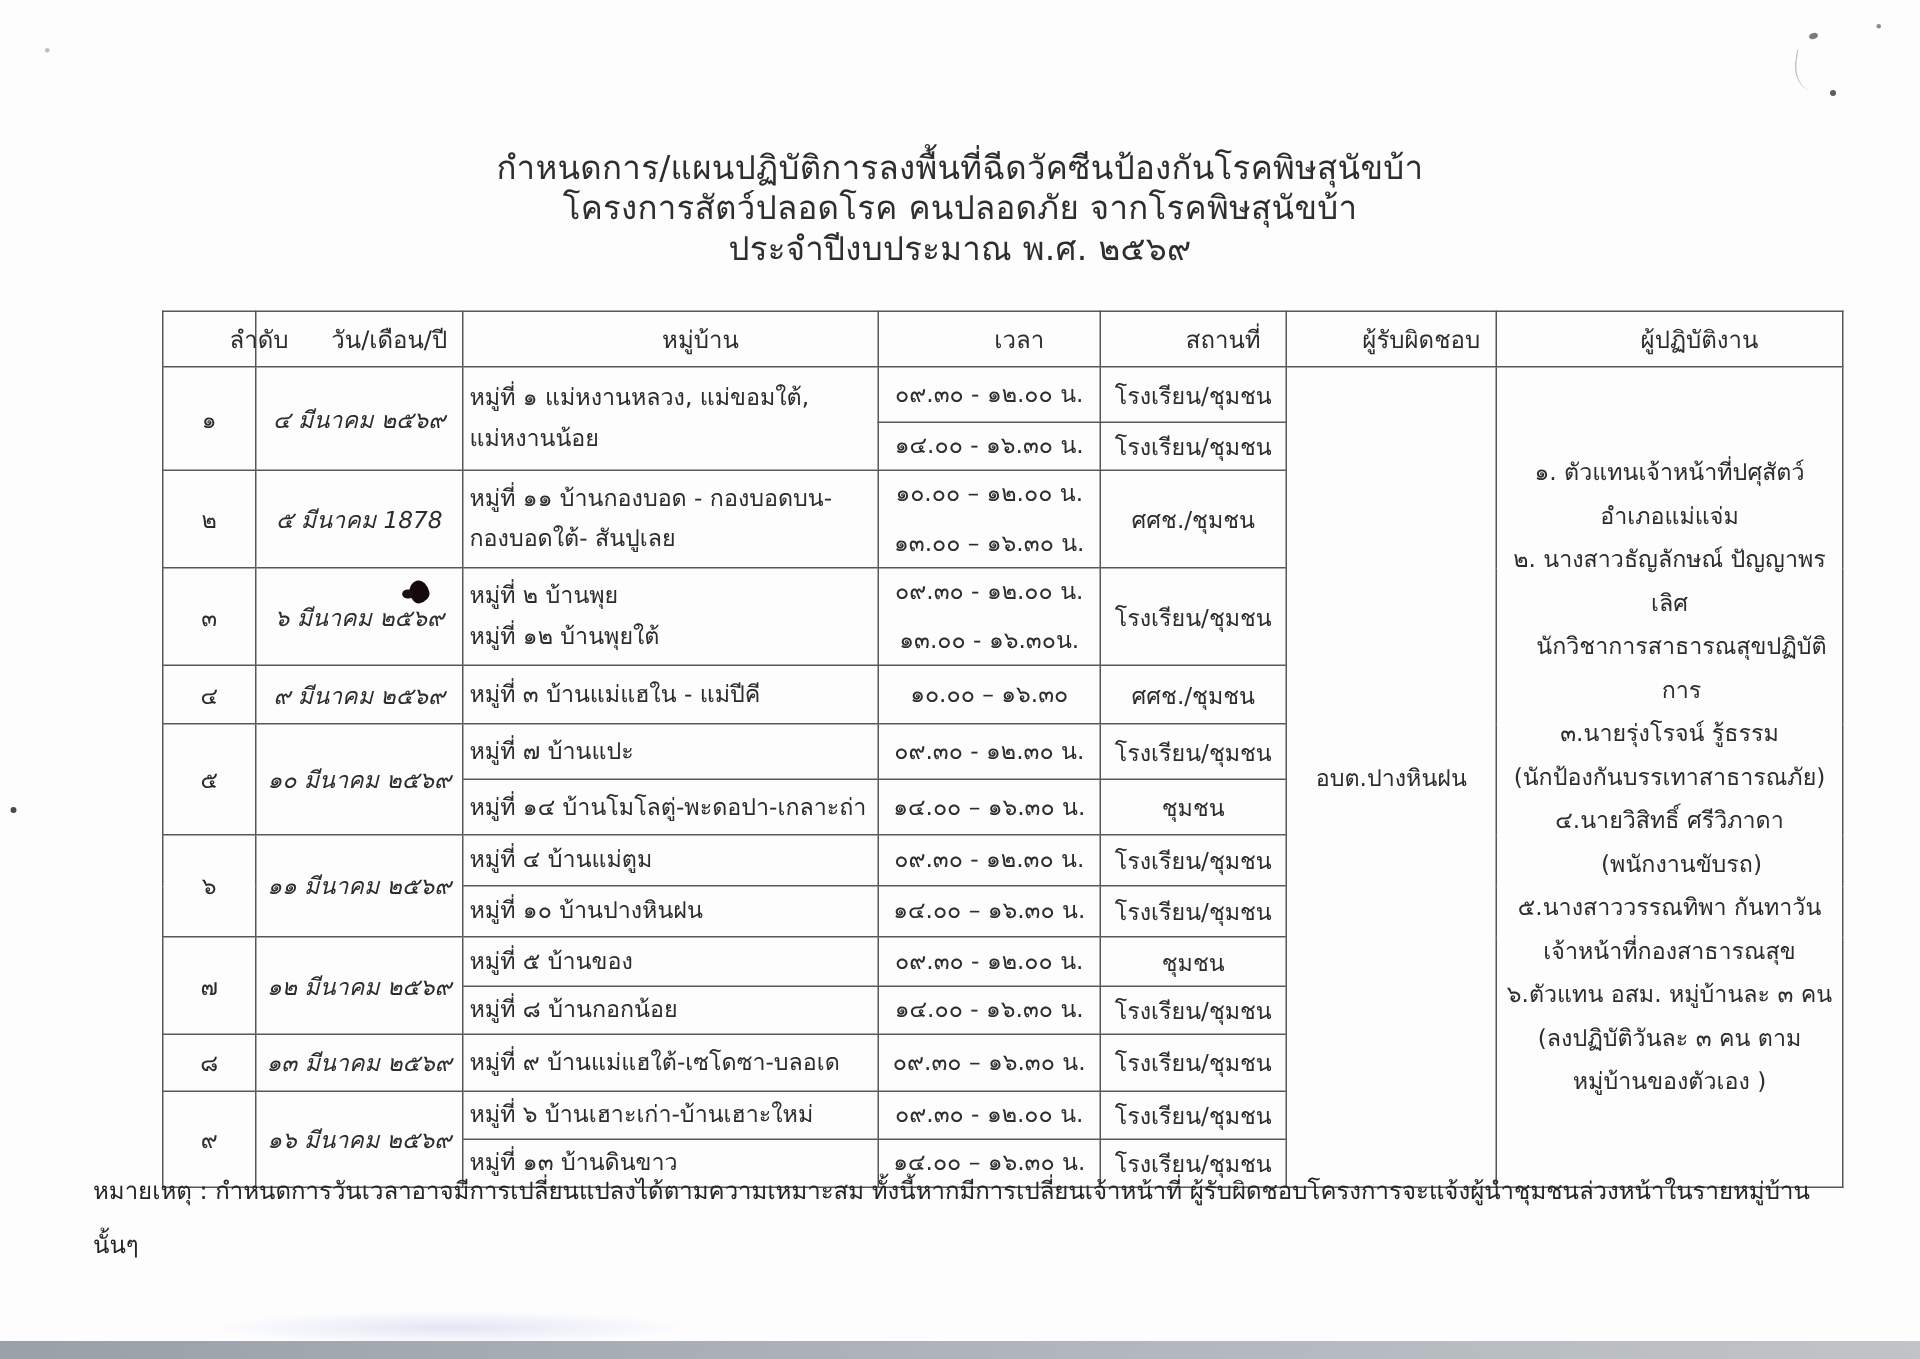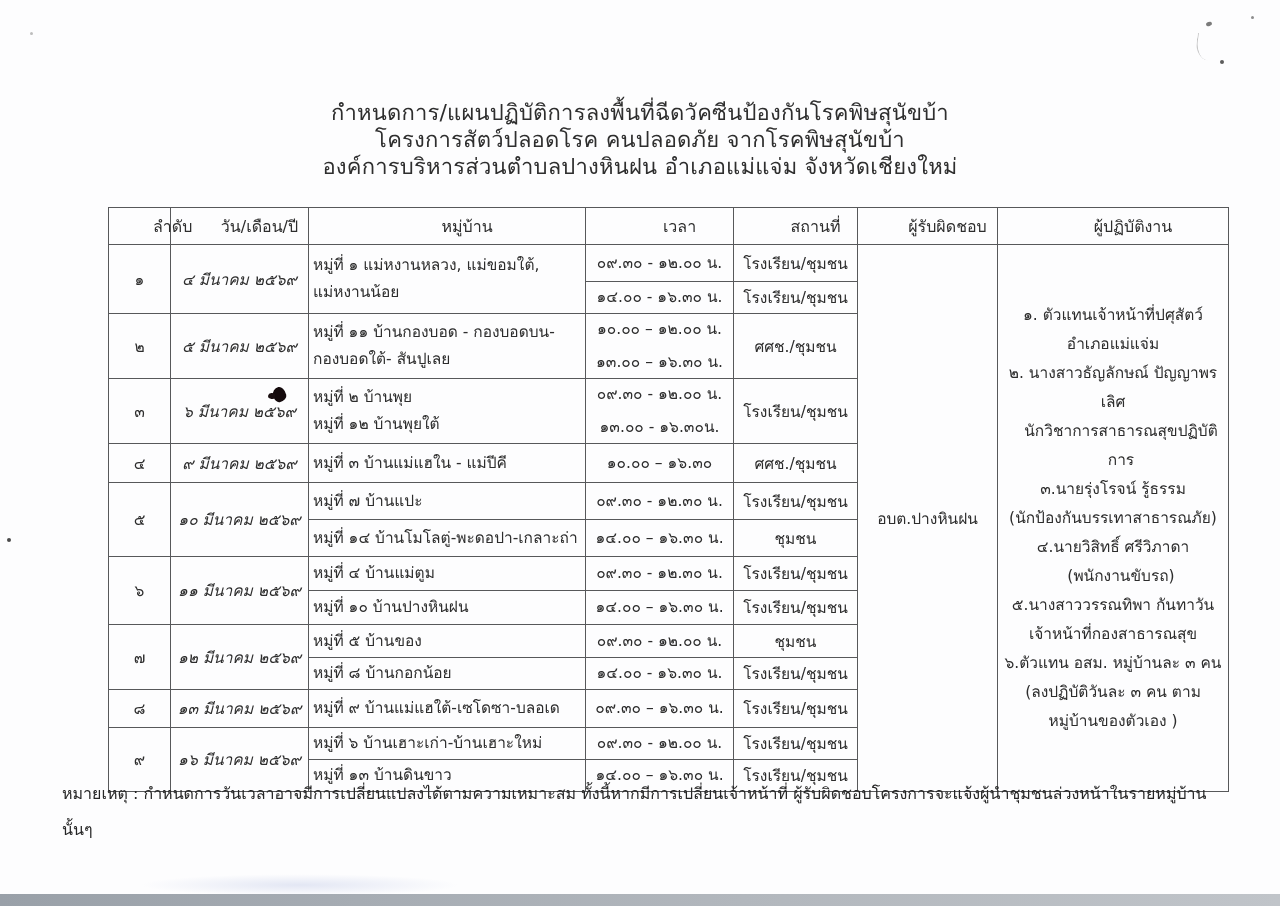--- a/index.html
+++ b/index.html
@@ -54,21 +54,21 @@
             background:radial-gradient(ellipse at center,rgba(205,212,235,.55),rgba(205,212,235,0) 70%);}
 </style>
 </head>
 <body>
 
 <div class="page">
 
   <div class="titles">
     <div>กำหนดการ/แผนปฏิบัติการลงพื้นที่ฉีดวัคซีนป้องกันโรคพิษสุนัขบ้า</div>
     <div>โครงการสัตว์ปลอดโรค คนปลอดภัย จากโรคพิษสุนัขบ้า</div>
-    <div>องค์การบริหารส่วนตำบลปางหินฝน อำเภอแม่แจ่ม จังหวัดเชียงใหม่</div>
+    <div>ประจำปีงบประมาณ พ.ศ. ๒๕๖๙</div>
   </div>
 
   <table class="sched">
     <colgroup>
       <col style="width:62px">
         <col style="width:138px">
         <col style="width:277px">
       <col style="width:148px">
         <col style="width:124px">
         <col style="width:140px">
@@ -112,21 +112,21 @@
         </td>
       </tr>
 
       <tr class="h32">
         <td class="c-time">๑๔.๐๐ - ๑๖.๓๐ น.</td>
         <td class="c-place">โรงเรียน/ชุมชน</td>
       </tr>
 
       <tr class="h59">
         <td class="c-no">๒</td>
-        <td class="c-date">๕ มีนาคม ๒๕๖๙</td>
+        <td class="c-date">๕ มีนาคม 1878</td>
         <td class="c-village">
           <div>หมู่ที่ ๑๑ บ้านกองบอด - กองบอดบน-</div>
           <div>กองบอดใต้- สันปูเลย</div>
         </td>
         <td class="c-time t-gap">
           <div>๑๐.๐๐ – ๑๒.๐๐ น.</div>
           <div>๑๓.๐๐ – ๑๖.๓๐ น.</div>
         </td>
         <td class="c-place v-top">ศศช./ชุมชน</td>
       </tr>

